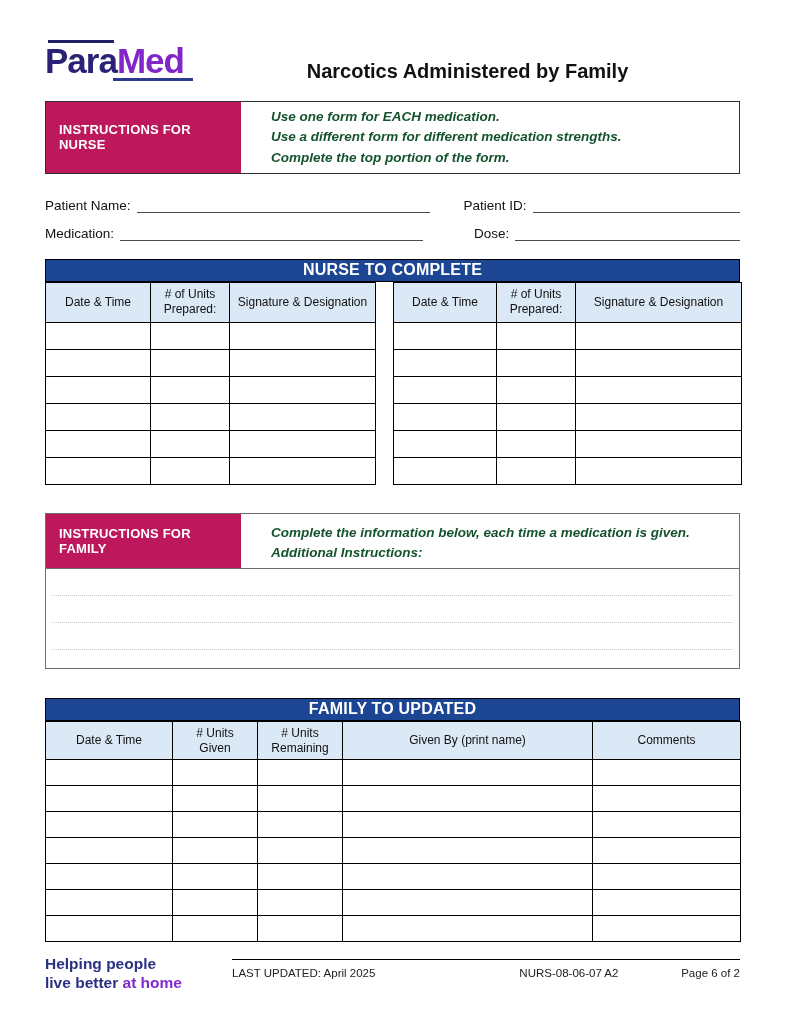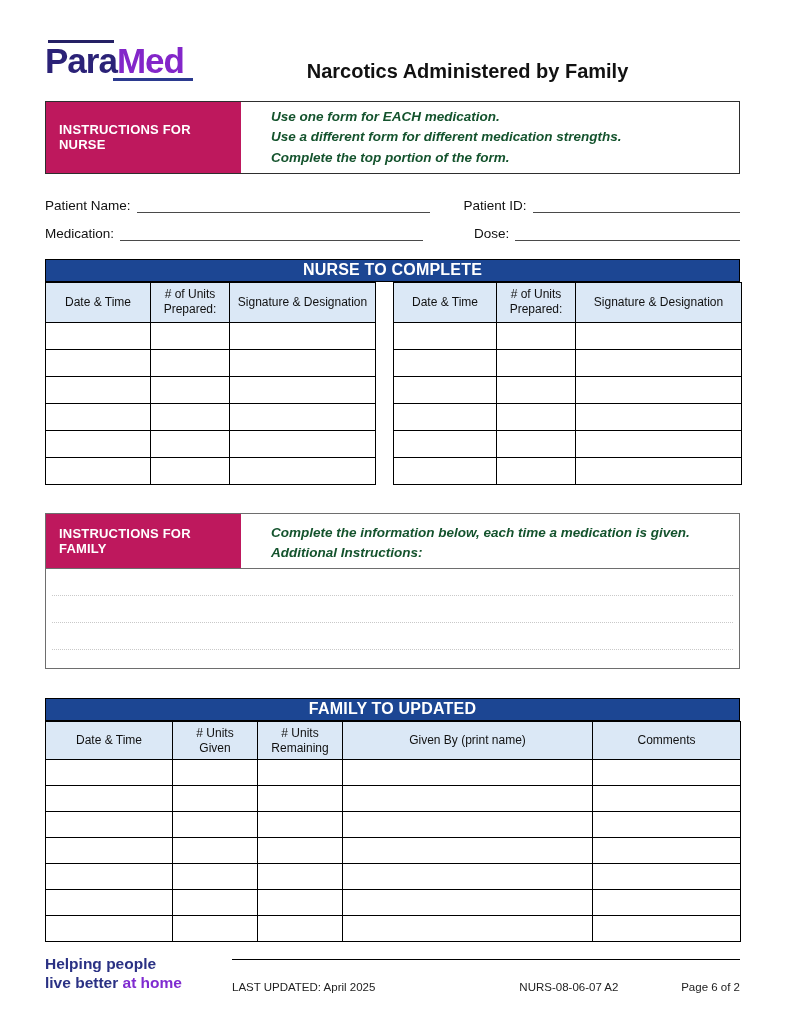--- a/index.html
+++ b/index.html
@@ -72,21 +72,21 @@
   .family-table { width:695px; }
   .family-table th { height:38px; }
   .family-table td { height:26px; background:#fff; }
 
   
   .footer { display:flex; margin-top:13px; }
   .tagline { flex:0 0 187px; font-size:15.5px; font-weight:bold; line-height:1.22; color:#2a3184; }
   .tagline .purple { color:#7f2bd0; }
   .footer-right { flex:1; padding-top:4px; }
   .footer-rule { border-top:1.5px solid #000; }
-  .footer-items { display:flex; margin-top:21px; font-size:11.5px; color:#222; }
+  .footer-items { display:flex; margin-top:7px; font-size:11.5px; color:#222; }
   .footer-items .f-left { flex:1; text-align:left; }
   .footer-items .f-mid { flex:1; text-align:center; }
   .footer-items .f-right { flex:0 0 auto; text-align:right; }
 </style>
 </head>
 <body>
 
 <div class="page">
 
   <div class="header">

